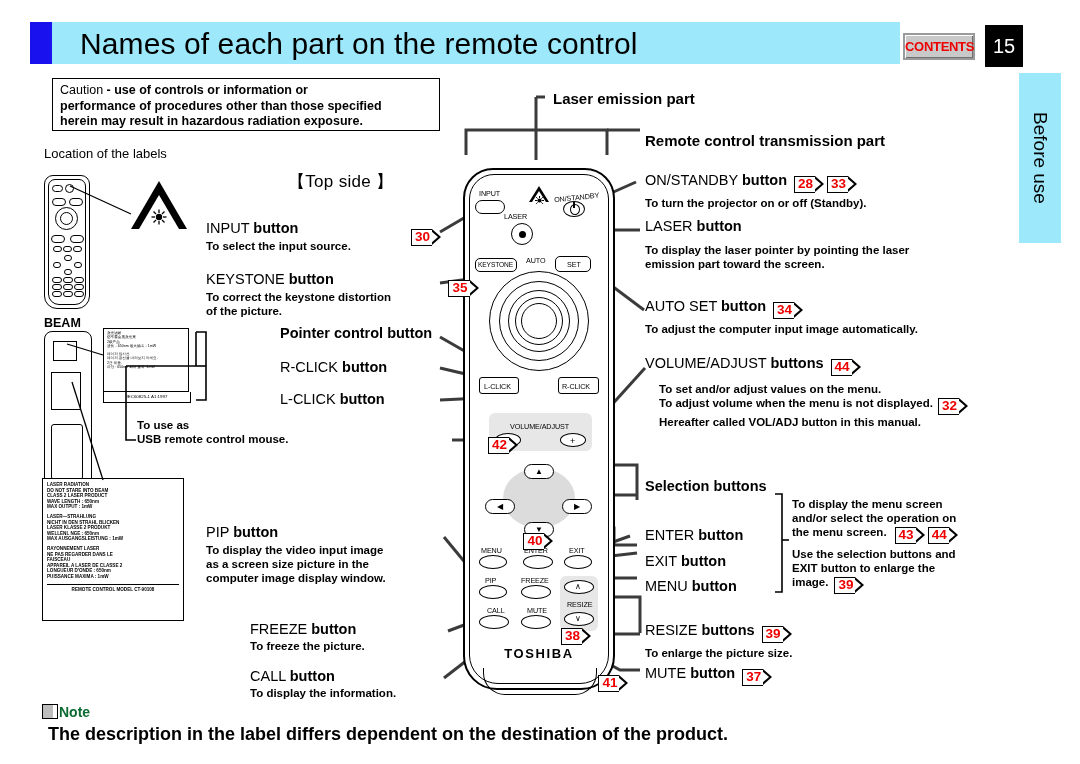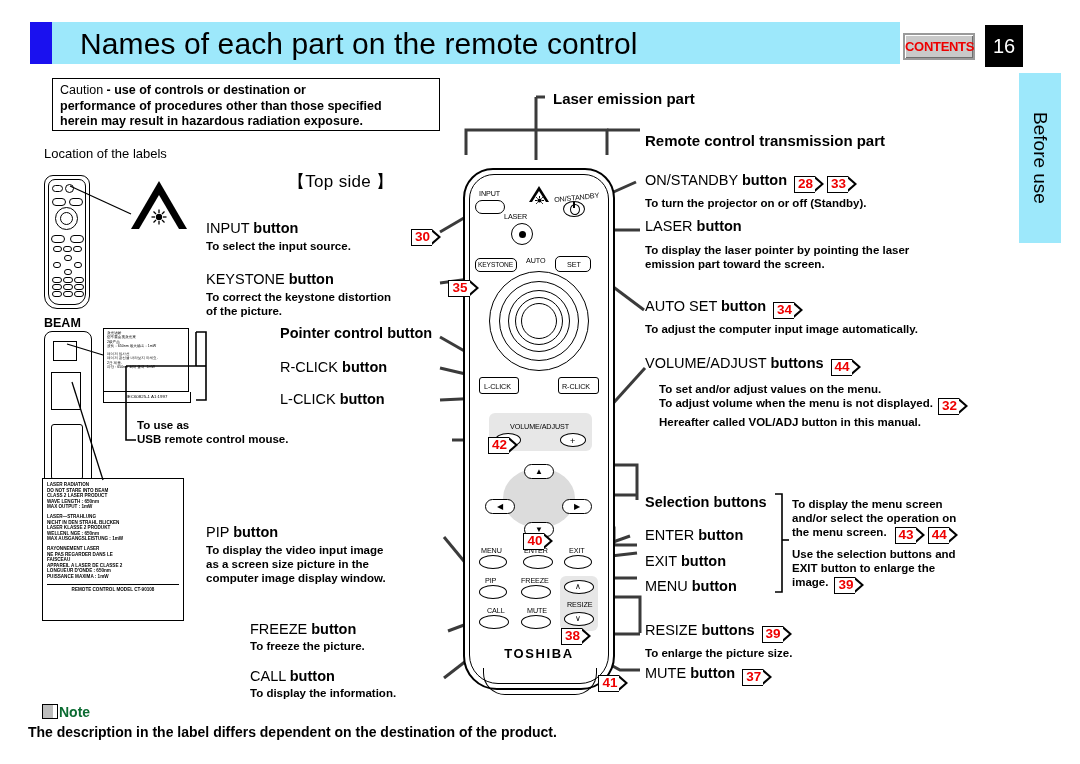--- a/index.html
+++ b/index.html
@@ -60,21 +60,21 @@
     border-left:7px solid #fff;}
   svg.leadsvg{position:absolute;left:0;top:0;width:1080px;height:764px;pointer-events:none;}
 
   
   .note-wrap{position:absolute;left:42px;top:703px;}
   .note-ico{display:inline-block;width:11px;height:13px;background:#bdbdbd;
     border:1.5px solid #000;border-right:none;vertical-align:-2px;position:relative;}
   .note-ico::after{content:"";position:absolute;right:-4px;top:-1.5px;width:4px;height:13px;
     background:#fff;border:1.5px solid #000;border-left:none;box-sizing:content-box;}
   .note-lbl{font-size:14px;font-weight:bold;color:#0b6b31;margin-left:5px;}
-  .note-txt{position:absolute;left:28px;top:724px;font-size:14px;font-weight:bold;color:#000;}
+  .note-txt{position:absolute;left:48px;top:724px;font-size:18px;font-weight:bold;color:#000;}
 
   
   .thumb{position:absolute;left:44px;top:175px;width:44px;height:132px;
     border:1.6px solid #000;border-radius:9px 9px 13px 13px;background:#fff;}
   .thumb .in{position:absolute;left:3px;top:3px;right:3px;bottom:3px;
     border:1px solid #000;border-radius:7px 7px 11px 11px;}
   .tb{position:absolute;border:1px solid #000;border-radius:4px;background:#fff;}
   .tri-warn{position:absolute;left:131px;top:181px;width:0;height:0;
     border-left:28px solid transparent;border-right:28px solid transparent;border-bottom:48px solid #000;}
   .tri-warn-in{position:absolute;left:139px;top:195px;width:0;height:0;
@@ -122,29 +122,29 @@
 
   
   <div class="hdr-band"></div>
   <div class="hdr-square"></div>
   <div class="hdr-title">Names of each part on the remote control</div>
 
   <div class="contents-btn">
     <span>CONTENTS</span>
   </div>
   <div class="pagenum">
-    <span>16</span>
+    <span>15</span>
   </div>
   <div class="sidetab">
     <span>Before use</span>
   </div>
 
   
   <div class="caution">
-    <div class="l"><span>Caution</span> <span class="b">- use of controls or destination or</span></div>
+    <div class="l"><span>Caution</span> <span class="b">- use of controls or information or</span></div>
     <div class="l b">performance of procedures other than those specified</div>
     <div class="l b">herein may result in hazardous radiation exposure.</div>
   </div>
   <div class="loc-labels">Location of the labels</div>
   <div class="topside">【Top side 】</div>
 
   
   <div class="thumb">
     <div class="in"></div>
     <div class="tb" style="left:7px;top:9px;width:9px;height:5px;"></div>
@@ -467,21 +467,21 @@
     <div class="desc" style="margin-top:3px;">To adjust the computer input image automatically.</div>
   </div>
 
   <div class="abs" style="left:645px;top:355px;">
     <div class="ttl"><span>VOLUME/ADJUST</span> <b>buttons</b><span class="ref" style="margin-left:7px;"><i>44</i></span></div>
     <div class="desc" style="margin-top:6px;margin-left:14px;">To set and/or adjust values on the menu.</div>
     <div class="desc" style="margin-left:14px;"><span>To adjust volume when the menu is not displayed.</span><span class="ref" style="margin-left:5px;"><i>32</i></span></div>
     <div class="desc" style="margin-left:14px;">Hereafter called  VOL/ADJ  button  in this manual.</div>
   </div>
 
-  <div class="abs ttl" style="left:645px;top:494px;"><b>Selection buttons</b></div>
+  <div class="abs ttl" style="left:645px;top:478px;"><b>Selection buttons</b></div>
   <div class="abs ttl" style="left:645px;top:527px;"><span>ENTER</span> <b>button</b></div>
   <div class="abs ttl" style="left:645px;top:553px;"><span>EXIT</span> <b>button</b></div>
   <div class="abs ttl" style="left:645px;top:578px;"><span>MENU</span> <b>button</b></div>
 
   <div class="abs" style="left:792px;top:497px;">
     <div class="desc">To display the menu screen</div>
     <div class="desc">and/or select the operation on</div>
     <div class="desc" style="margin-bottom:3px;"><span>the menu screen.</span><span class="ref" style="margin-left:8px;"><i>43</i></span><span class="ref"><i>44</i></span></div>
     <div class="desc">Use the selection buttons and</div>
     <div class="desc">EXIT button to enlarge the</div>

